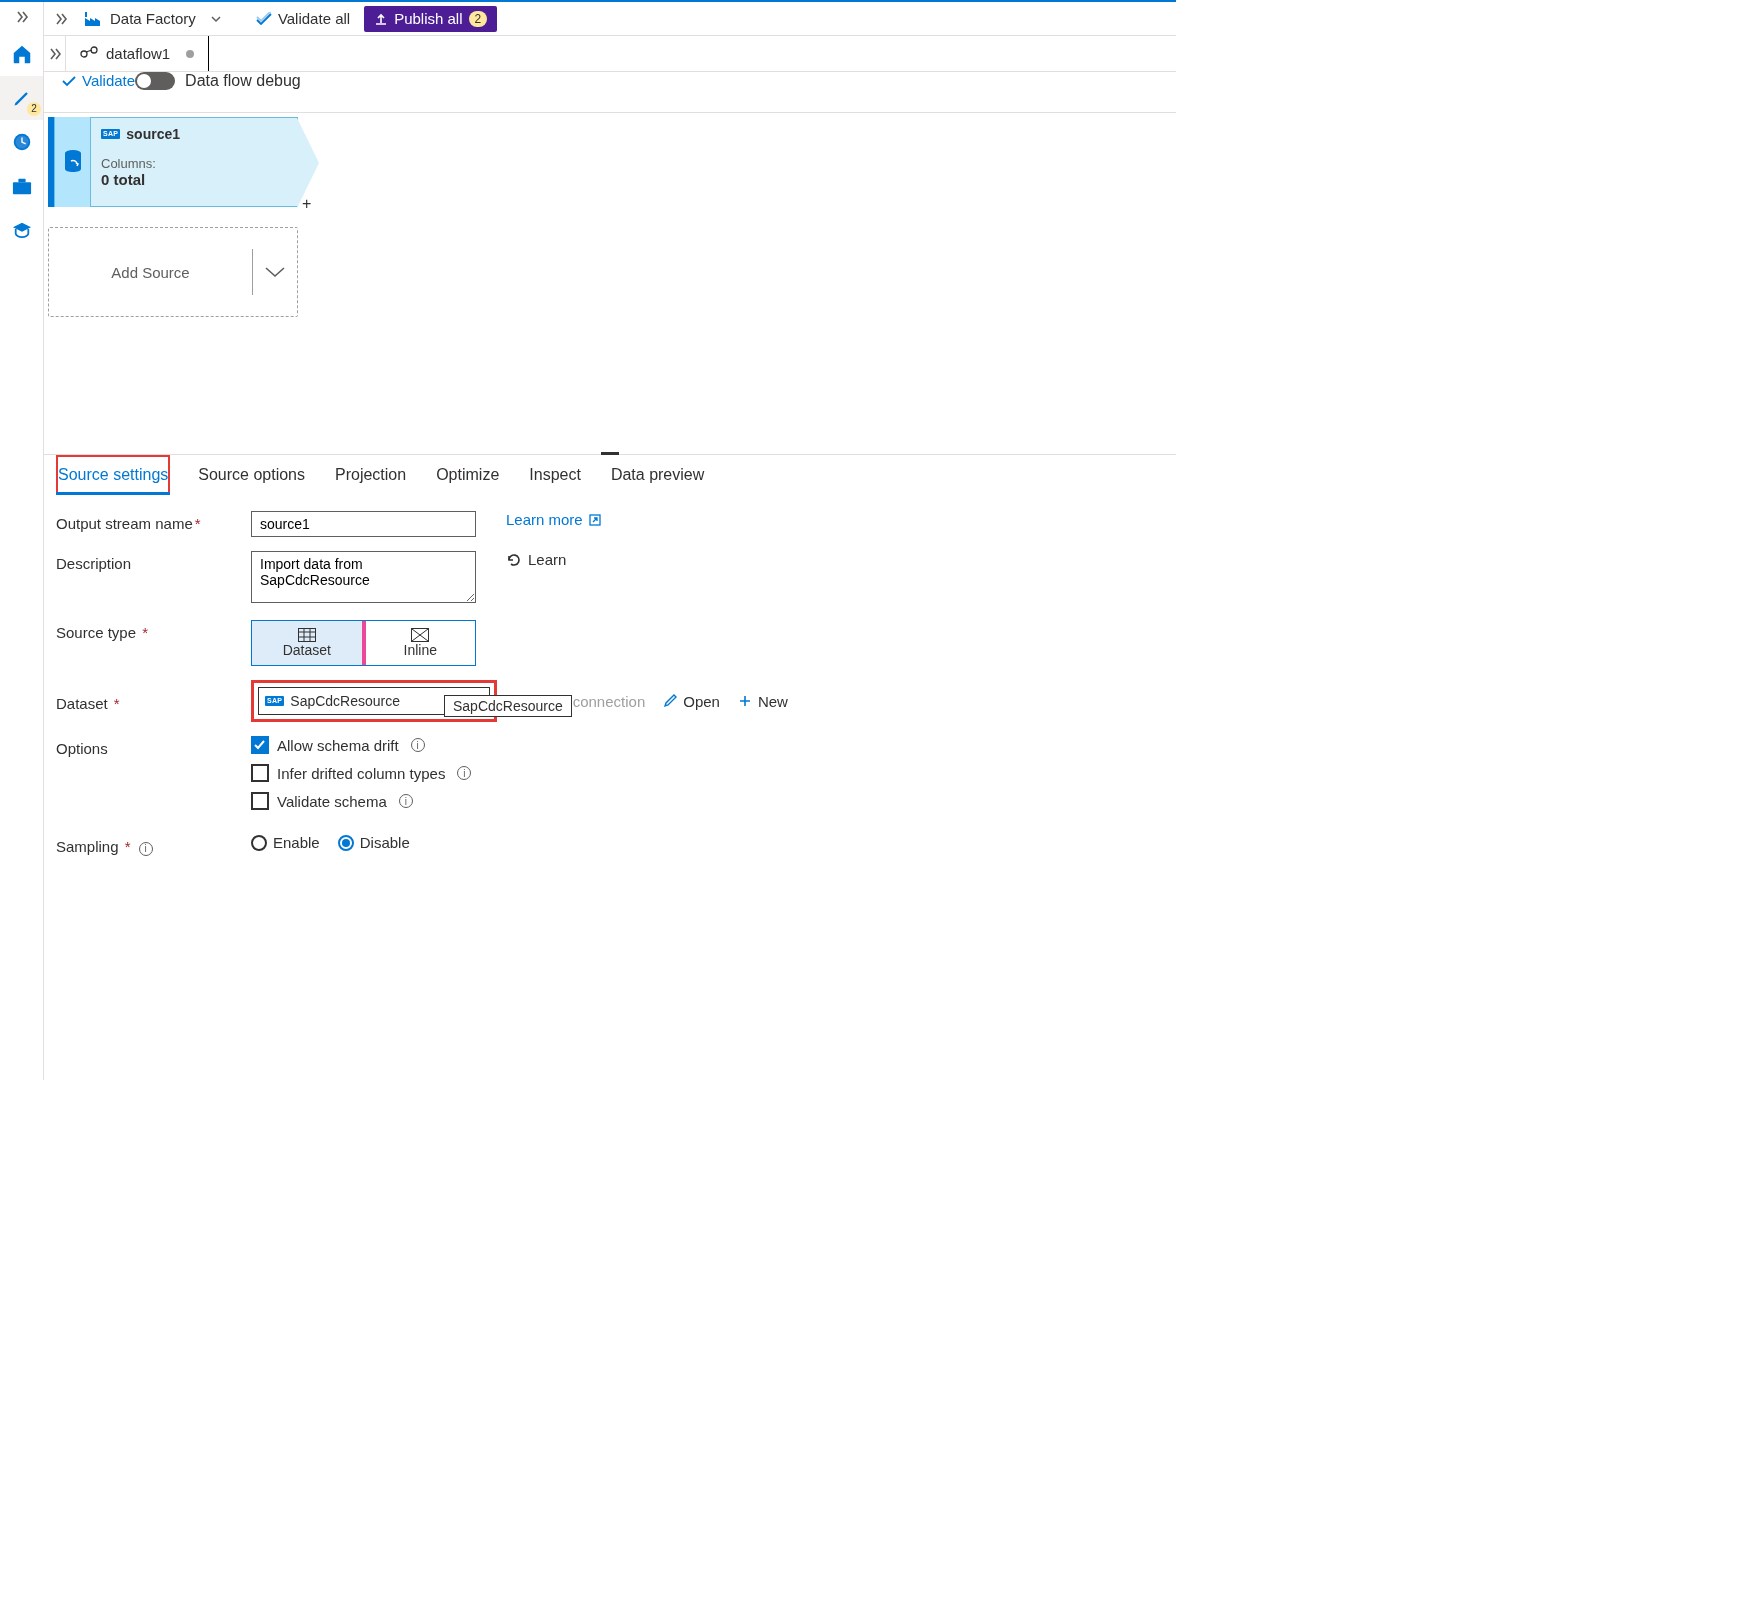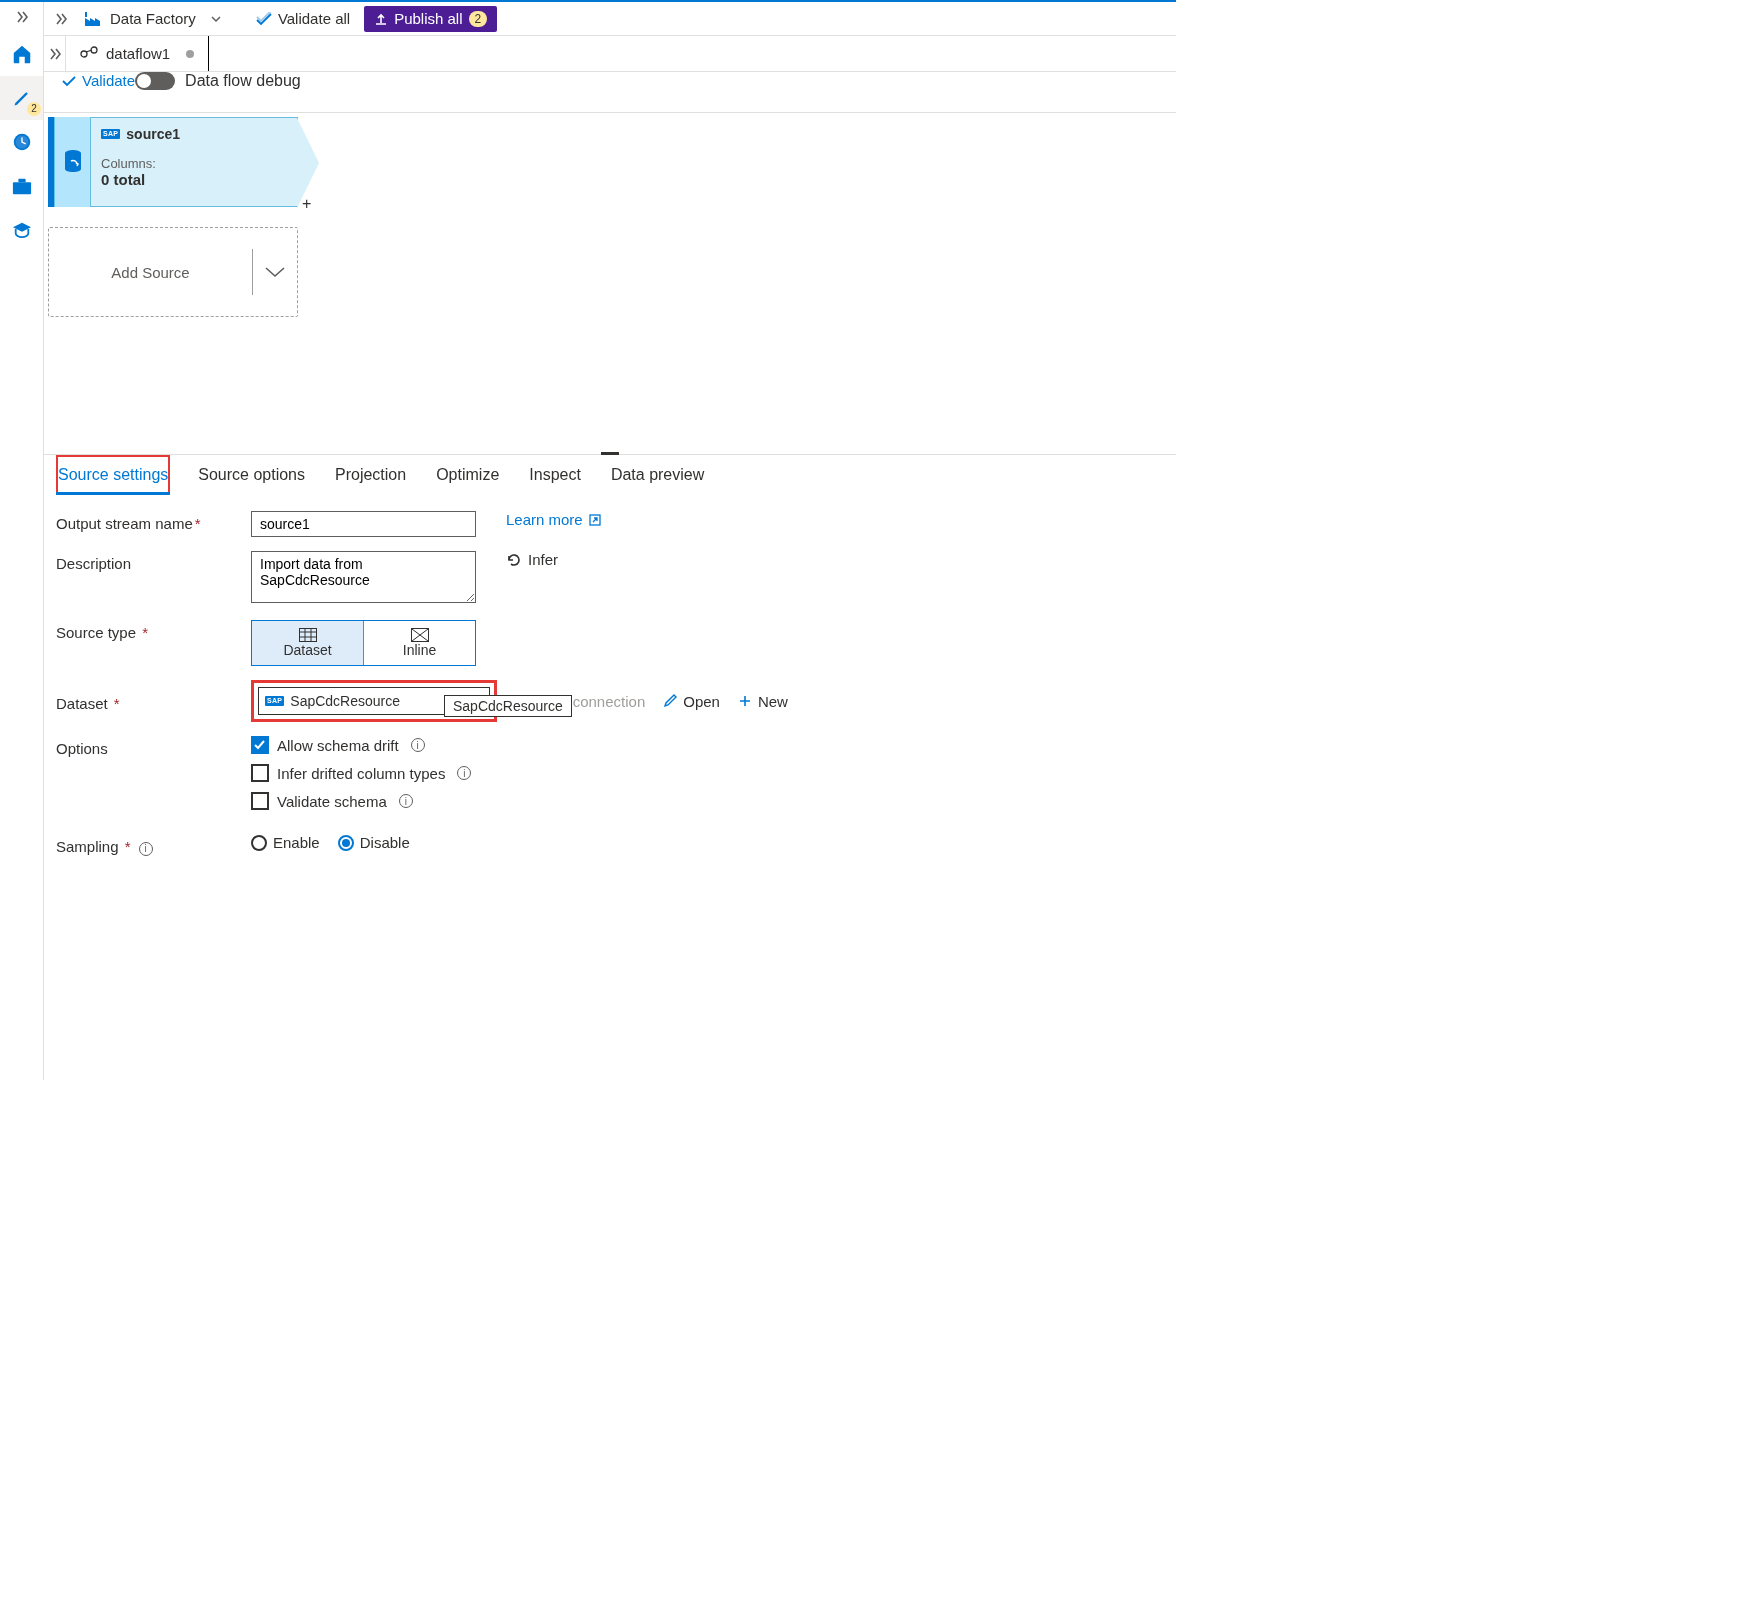--- a/index.html
+++ b/index.html
@@ -74,21 +74,21 @@
   .row .v { flex:0 0 225px; width:225px; }
   .row .extra { margin-left:30px; display:flex; align-items:center; gap:18px; }
   .row .extra.wide { margin-left:22px; }
 
   input[type=text].txt { width:225px; height:26px; border:1px solid #605e5c; padding:0 8px; font-size:14px; font-family:inherit; }
   textarea.txt { width:225px; height:52px; border:1px solid #605e5c; padding:4px 24px 4px 8px; font-size:14px; font-family:inherit; resize:both; }
 
   .seg { display:flex; border:1px solid #0078d4; width:225px; height:46px; }
   .seg .opt { flex:1; display:flex; flex-direction:column; align-items:center; justify-content:center; gap:0; cursor:pointer; font-size:14px; }
   .seg .opt.active { background:#deecf9; }
-  .seg .opt + .opt { border-left:1px solid #ec4899; }
+  .seg .opt + .opt { border-left:4px solid #ec4899; }
 
   .dsrow { align-items:center; }
   .ds-sel { width:232px; height:28px; border:1px solid #323130; display:flex; align-items:center; padding:0 6px; gap:6px; cursor:pointer; position:relative; }
   .ds-sel .caret { margin-left:auto; color:#605e5c; }
   .ds-hl { border:3px solid #e53935; padding:4px; display:inline-block; }
 
   .al { display:flex; align-items:center; gap:6px; color:#323130; cursor:pointer; font-size:15px; }
   .al.disabled { color:#a19f9d; cursor:default; }
   .al.link { color:#0078d4; }
 
@@ -281,21 +281,21 @@
 
     <div class="row">
       <div class="k"><span>Description</span></div>
       <div class="v"><textarea class="txt" style="">Import data from SapCdcResource</textarea></div>
       <div class="extra">
         <span class="al">
           <svg width="16" height="16" viewBox="0 0 16 16">
               <path d="M3 8a5 5 0 1 1 2 4" fill="none" stroke="#323130" stroke-width="1.6"></path>
               <path d="M3 4v4h4" fill="none" stroke="#323130" stroke-width="1.6"></path>
             </svg>
-          <span>Infer</span>
+          <span>Learn</span>
         </span>
       </div>
     </div>
 
     <div class="row">
       <div class="k"><span>Source type</span><span class="req"> *</span></div>
       <div class="v">
         <div class="seg">
           <div class="opt active">
             <svg width="18" height="14" viewBox="0 0 18 14">

